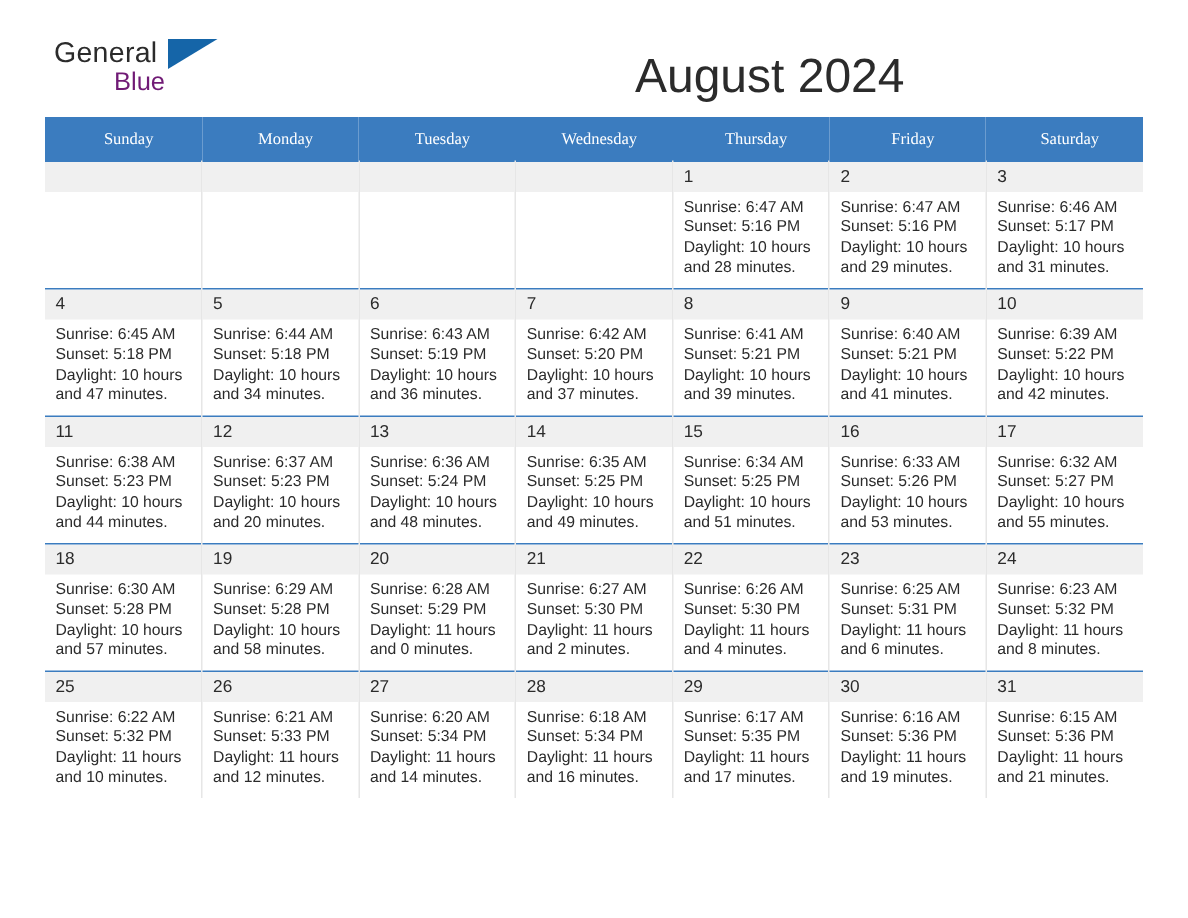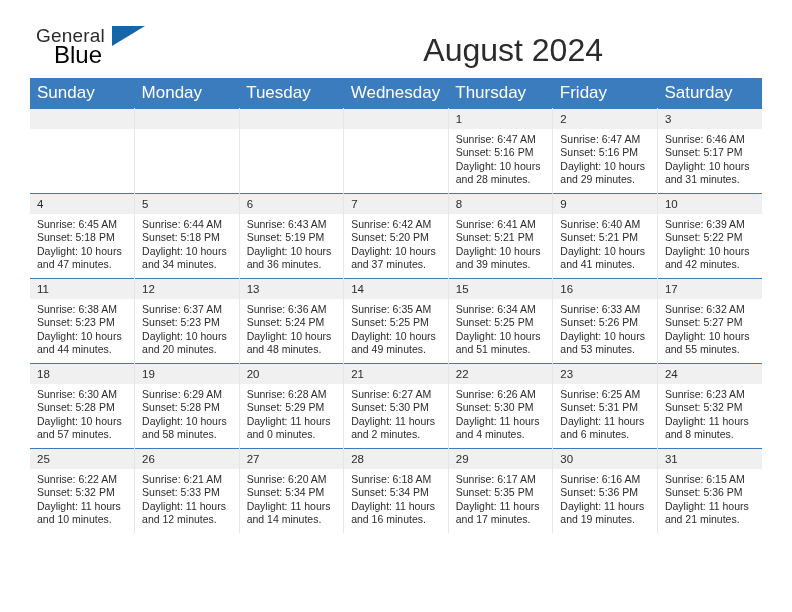--- a/index.html
+++ b/index.html
@@ -37,25 +37,25 @@
     height: 46px;
   }
   .logo-general {
     font-size: 19px;
     color: #2b2b2b;
     letter-spacing: .2px;
     line-height: 20px;
     display: block;
   }
   .logo-blue {
-    font-size: 24px;
-    color: #000000;
+    font-size: 17px;
+    color: #701a75;
     line-height: 20px;
     display: block;
-    margin-left: 18px;
+    margin-left: 40px;
     margin-top: -1px;
   }
   .logo-tri {
     position: absolute;
     left: 76px;
     top: 0px;
     width: 0;
     height: 0;
     border-left: 33px solid #1565a8;
     border-bottom: 20px solid transparent;
@@ -82,26 +82,27 @@
   
   .calendar {
     width: 732px;
     border-collapse: collapse;
     table-layout: fixed;
     margin-top: 6px;
   }
   .calendar th {
     background: #3b7cbf;
     color: #ffffff;
-    font-size: 17px;
+    font-size: 11px;
     font-weight: normal;
-    text-align: left;
+    text-align: center;
     padding: 5px 0 5px 7px;
     height: 19px;
     border: none;
+    font-family: Liberation Serif, serif;
   }
   .calendar td {
     vertical-align: top;
     padding: 0;
     border-top: 1px solid #3b7cbf;
     border-right: 1px solid #e6e6e6;
     background: #ffffff;
     height: 84px;
     width: 104.5px;
     overflow: hidden;

